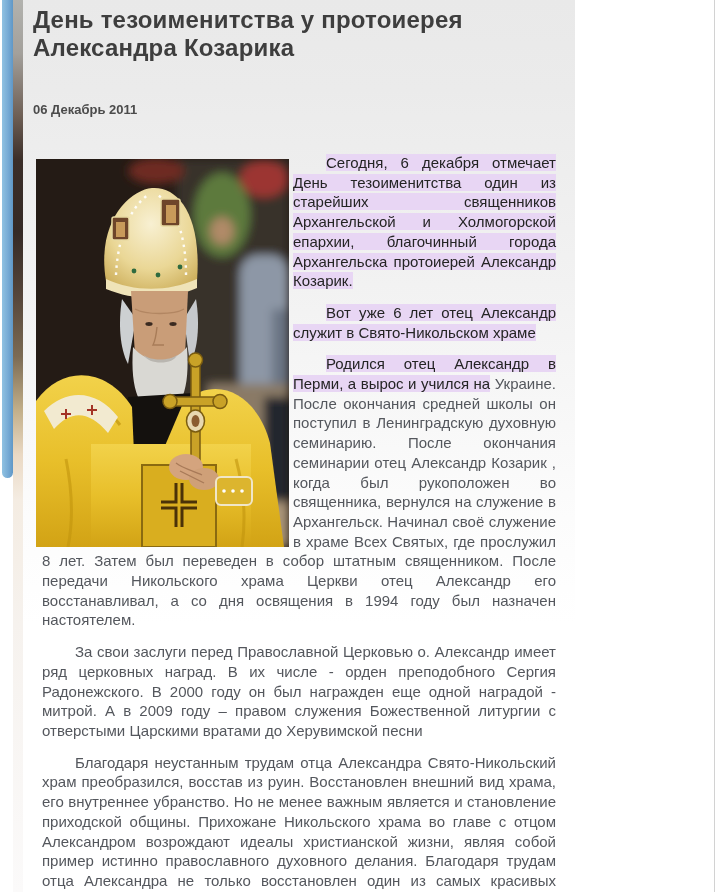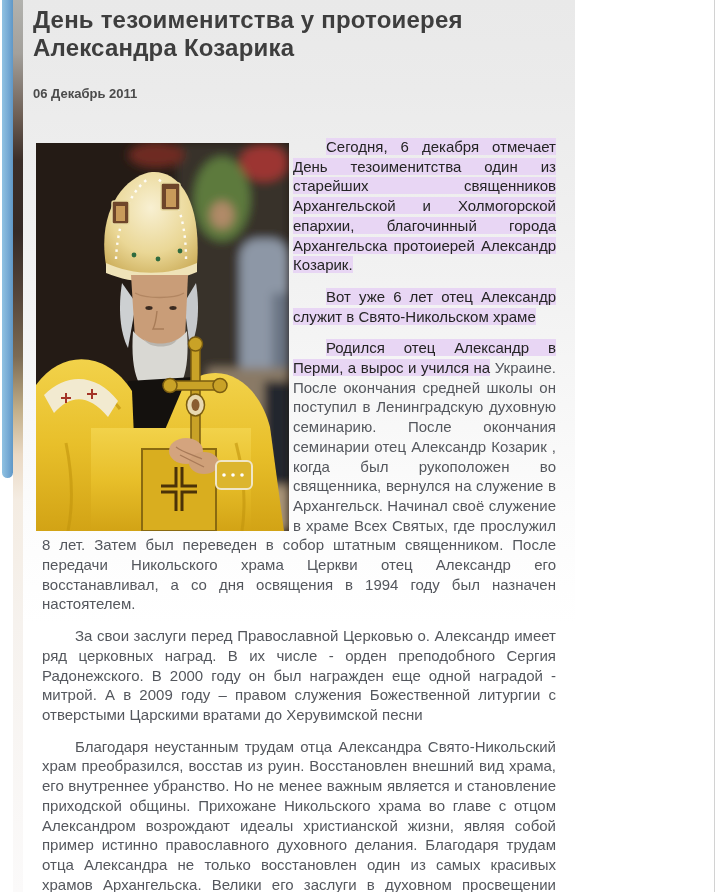--- a/index.html
+++ b/index.html
@@ -27,21 +27,21 @@
     position:absolute;left:23px;top:0;width:552px;height:892px;
     box-sizing:border-box;padding:0 7px 0 7px;
     background:linear-gradient(180deg,#e9e9e9 0%,#ebebeb 10%,#f3f3f3 35%,#fcfcfc 58%,#ffffff 70%);
   }
   .right-line{position:absolute;right:5px;top:0;width:1px;height:892px;background:#d2d2d2;}
   .page-title{
     font-size:24px;font-weight:bold;color:#3e3e3e;
     margin:6px 0 0 3px;letter-spacing:0.2px;line-height:28px;
   }
   .page-date{
-    margin:24px 0 0 3px;font-size:13px;font-weight:bold;color:#4b4b4b;
+    margin:40px 0 0 3px;font-size:13px;font-weight:bold;color:#4b4b4b;
   }
   article{display:block;margin-top:36px;}
   article p{
     margin:12px;font-size:15px;line-height:19.7px;color:#54575d;
     text-align:justify;text-indent:33px;
   }
   .hl{background:#e8d6f4;color:#242424;}
   .photo{
     float:left;width:253px;height:388px;
     margin:6px 4px 2px 6px;display:block;

